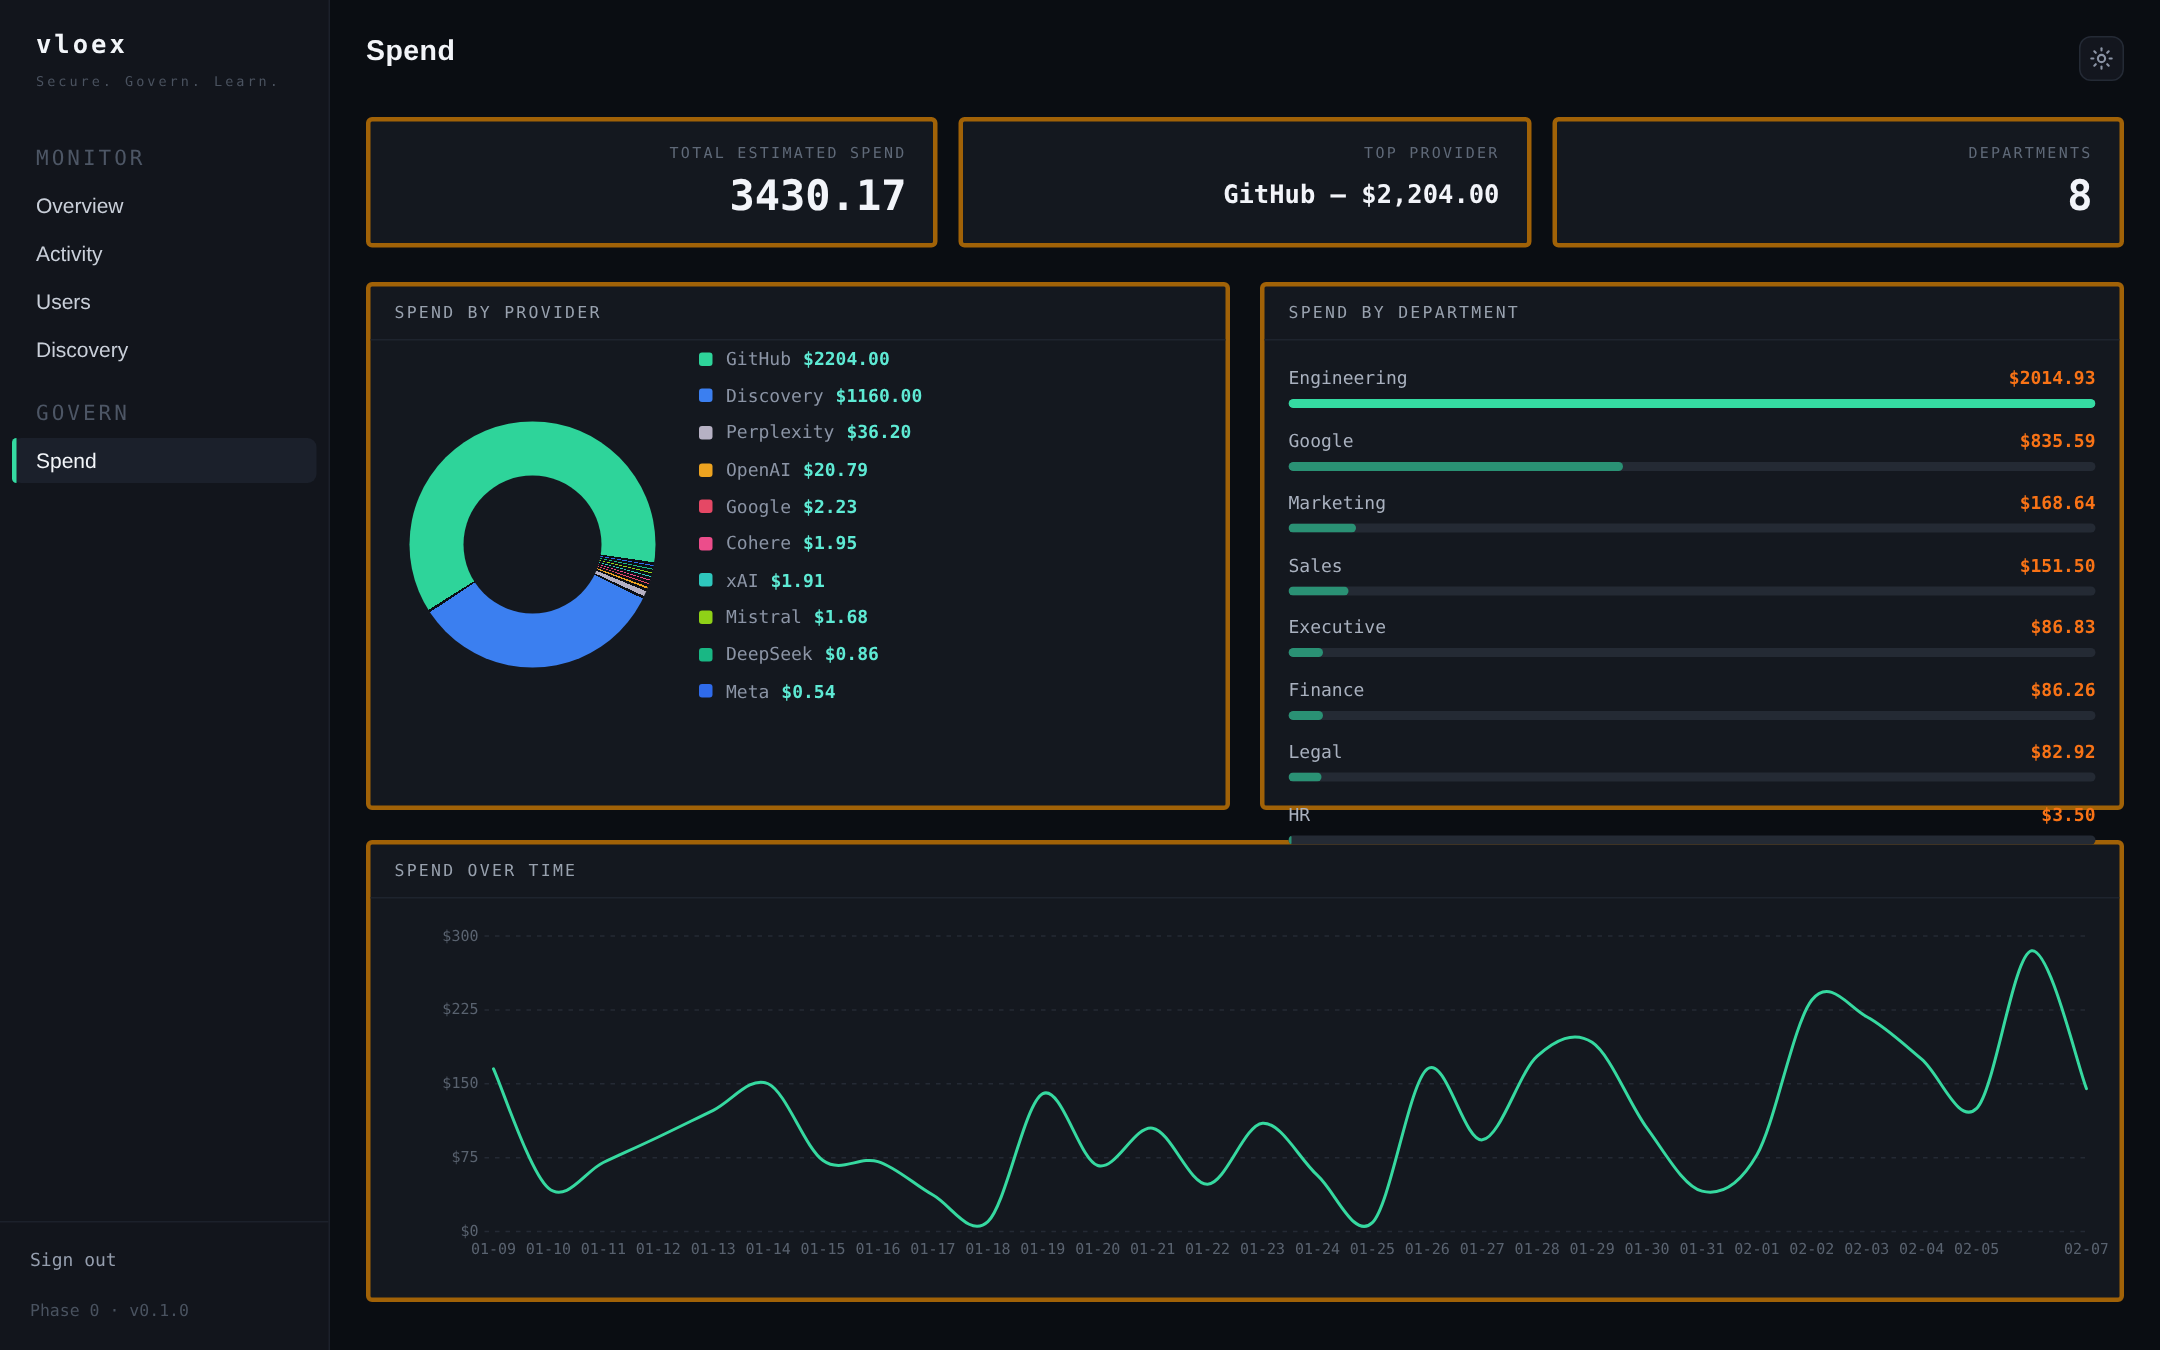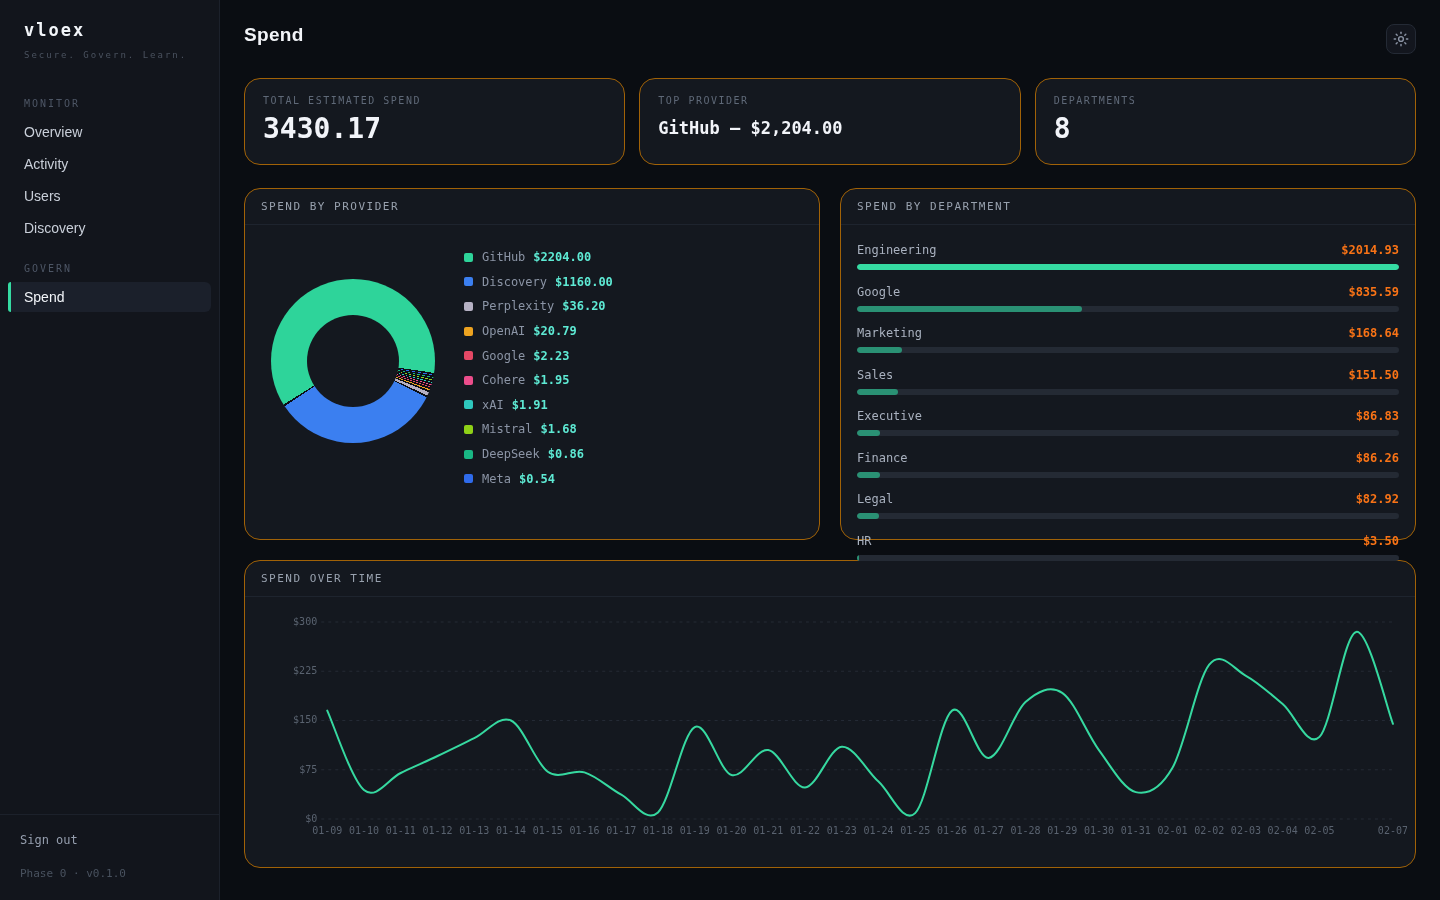--- a/index.html
+++ b/index.html
@@ -15,21 +15,21 @@
   
   .sidebar {
     width:220px; height:900px; background:#12151c;
     border-right:1px solid #1c212b;
     display:flex; flex-direction:column; flex-shrink:0;
   }
   .brand-block { padding:20px 24px 10px 24px; }
   .brand { font-family:"DejaVu Sans Mono", monospace; font-size:17px; font-weight:bold; color:#f2f5f9; letter-spacing:2px; }
   .tagline { font-family:"DejaVu Sans Mono", monospace; font-size:9px; color:#4a525f; letter-spacing:2px; margin-top:10px; }
   .nav { flex:1; padding:8px 8px 0 8px; }
-  .nav-section-label { font-family:"DejaVu Sans Mono", monospace; font-size:10px; color:#4d5665; letter-spacing:2px; margin:20px 0 8px 16px; }
+  .nav-section-label { font-family:"DejaVu Sans Mono", monospace; font-size:14px; color:#4d5665; letter-spacing:2px; margin:20px 0 8px 16px; }
   .nav-item {
     font-size:14px; color:#c9cfd9; padding:7px 16px; margin:2px 0;
     border-radius:6px; cursor:pointer; position:relative;
   }
   .nav-item.active {
     background:#1b202b; color:#f2f5f9;
   }
   .nav-item.active::before {
     content:""; position:absolute; left:0; top:0; bottom:0; width:3px;
     background:#35dba2; border-radius:3px 0 0 3px;
@@ -41,40 +41,40 @@
   
   .main { flex:1; padding:24px 24px 0 24px; }
   .main-header { display:flex; justify-content:space-between; align-items:flex-start; margin-bottom:24px; }
   .page-title { font-size:19px; font-weight:bold; color:#f2f4f8; letter-spacing:.3px; }
   .icon-btn {
     width:30px; height:30px; border:1px solid #242a35; background:#13161e;
     border-radius:8px; display:flex; align-items:center; justify-content:center; cursor:pointer;
   }
 
   .card {
-    background:#14181f; border:1px solid #a16207; border-radius:16px;
+    background:#14181f; border:3px solid #a16207; border-radius:4px;text-align:right;
   }
   .stats-row { display:grid; grid-template-columns:1fr 1fr 1fr; gap:14px; margin-bottom:23px; }
   .stat-card { height:87px; padding:16px 18px; }
   .stat-label { font-family:"DejaVu Sans Mono", monospace; font-size:10px; color:#5f6978; letter-spacing:1.5px; }
   .stat-value-lg { font-family:"DejaVu Sans Mono", monospace; font-size:28px; font-weight:bold; color:#f2f4f9; margin-top:6px; }
   .stat-value-md { font-family:"DejaVu Sans Mono", monospace; font-size:17px; font-weight:bold; color:#f2f4f9; margin-top:12px; }
 
   .charts-row { display:grid; grid-template-columns:1fr 1fr; gap:20px; margin-bottom:20px; }
   .chart-card { height:352px; display:flex; flex-direction:column; }
   .card-header {
     height:36px; border-bottom:1px solid #1e242e; display:flex; align-items:center; padding:0 16px;
     font-family:"DejaVu Sans Mono", monospace; font-size:11px; color:#98a1ae; letter-spacing:1.5px; flex-shrink:0;
   }
   .card-body { flex:1; position:relative; }
 
   
   .donut { position:absolute; left:26px; top:54px; width:164px; height:164px; border-radius:50%; }
   .donut-hole { position:absolute; left:36px; top:36px; width:92px; height:92px; border-radius:50%; background:#14181f; }
-  .legend { position:absolute; left:219px; top:20px; }
+  .legend { position:absolute; left:219px; top:0; }
   .legend-row { display:flex; align-items:center; height:24.6px; cursor:pointer; }
   .legend-swatch { width:9px; height:9px; border-radius:2px; margin-right:9px; flex-shrink:0; }
   .legend-label { font-family:"DejaVu Sans Mono", monospace; font-size:12px; color:#8b94a5; margin-right:8px; }
   .legend-value { font-family:"DejaVu Sans Mono", monospace; font-size:12px; font-weight:bold; color:#5eead4; }
 
   
   .dept-body { padding:18px 16px 0 16px; }
   .dept-row { margin-bottom:14.5px; }
   .dept-line { display:flex; justify-content:space-between; margin-bottom:7px; }
   .dept-name { font-family:"DejaVu Sans Mono", monospace; font-size:12px; color:#a9b1bf; }

